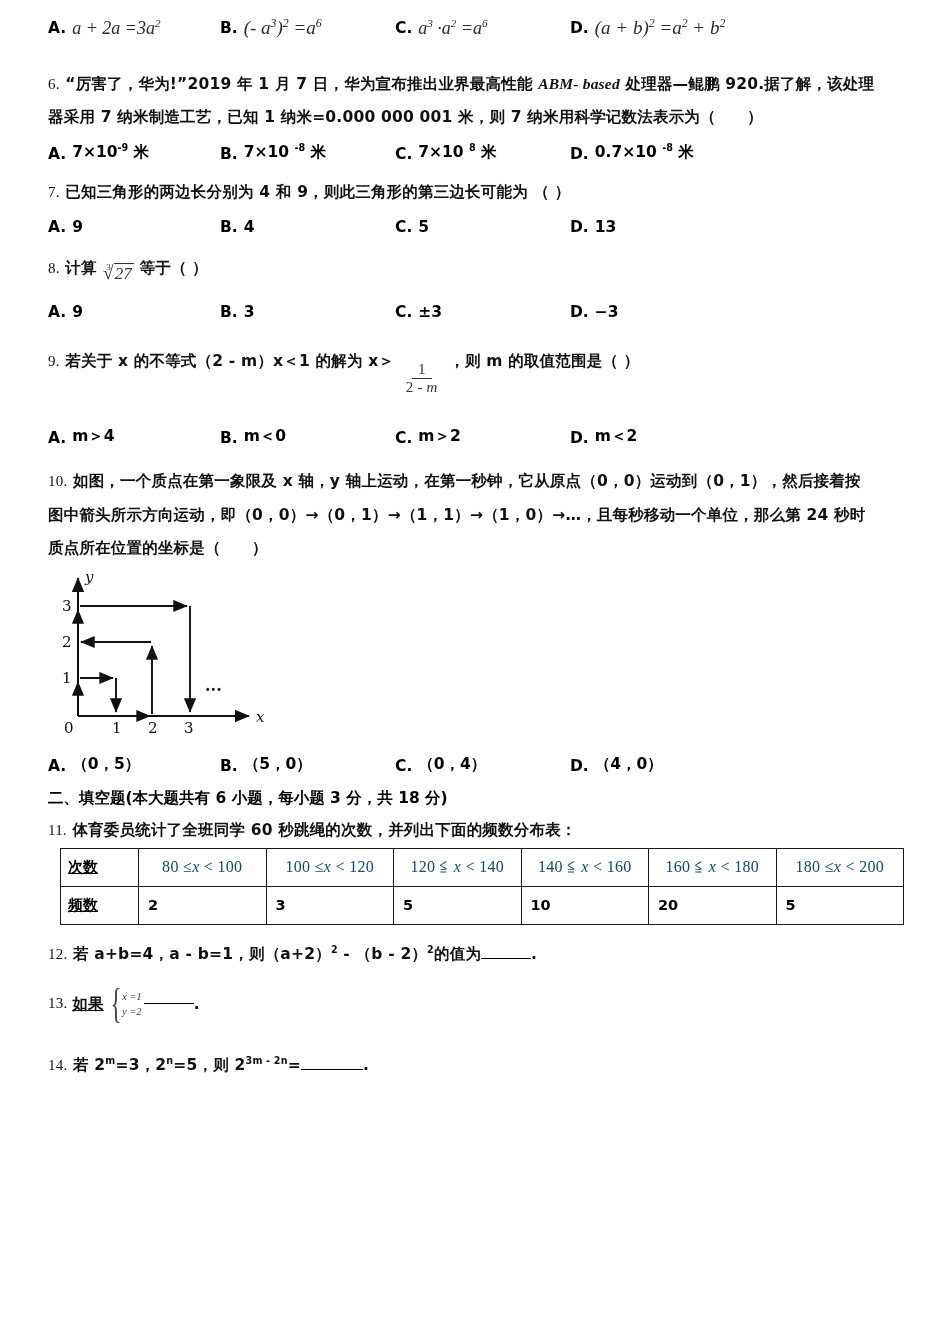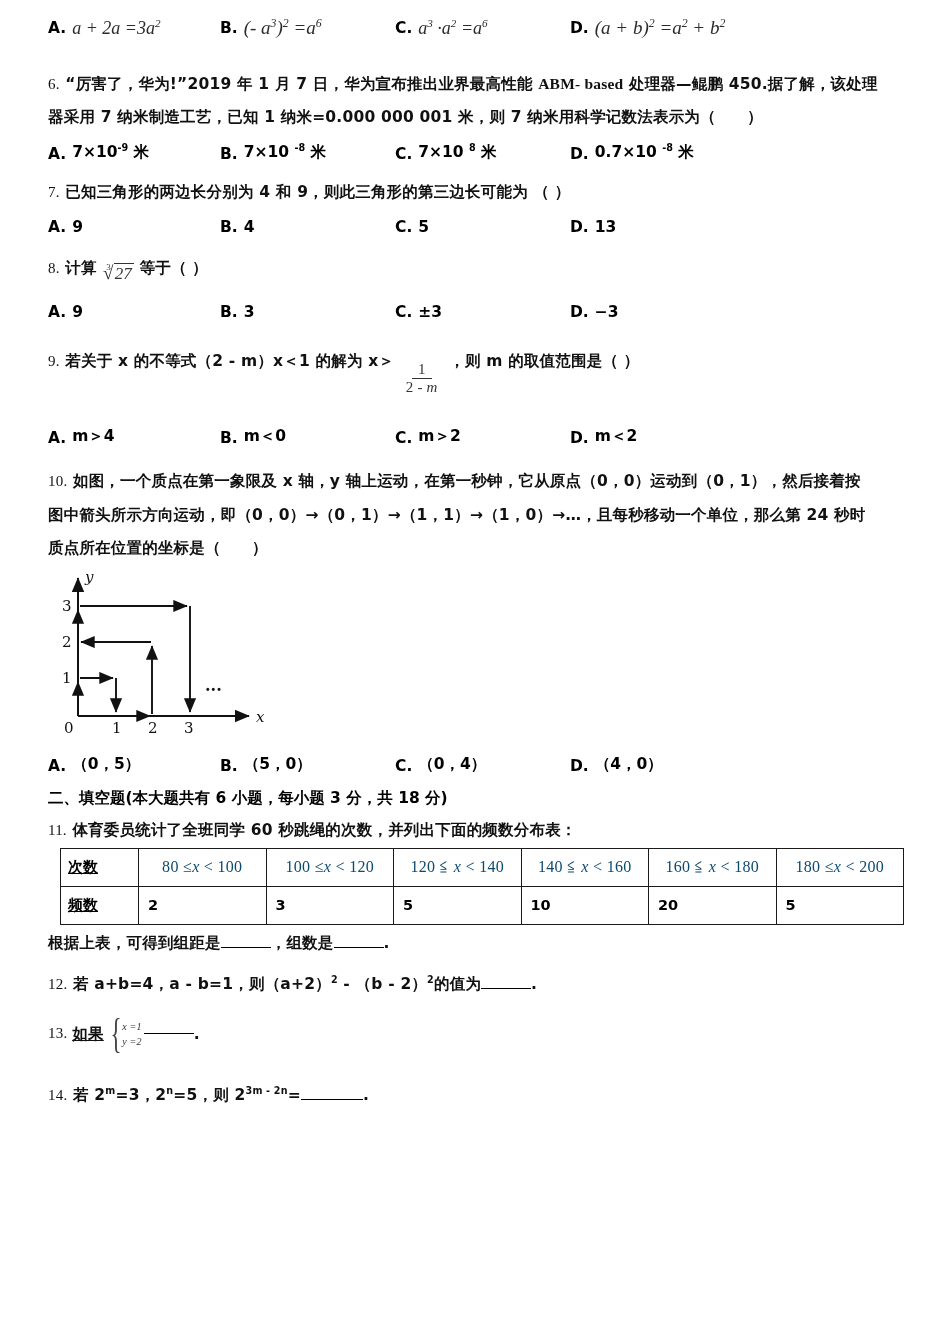--- a/index.html
+++ b/index.html
@@ -34,20 +34,21 @@
     letter-spacing:0.2px;
     color:#111;
   }
   .qnum{
     font-family:"Liberation Serif","DejaVu Serif",serif;
     font-weight:400;
     font-size:15px;
   }
   .mathi{
     font-family:"Liberation Serif","DejaVu Serif",serif;
+    font-style:italic;
     font-weight:400;
     color:#333;
   }
   sup{font-size:0.62em;line-height:0;vertical-align:super;}
 
   
   .optrow{
     display:flex;
     align-items:flex-end;
     margin:0;
@@ -247,21 +248,21 @@
     </div>
   </div>
 
   <div class="gap-md"></div>
 
   <div>
     <div class="qline">
       <span class="qnum">6.</span>
       <span>“厉害了，华为!”2019 年 1 月 7 日，华为宣布推出业界最高性能</span>
       <span class="mathi" style="font-weight:700;color:#111;">ABM- based</span>
-      <span>处理器—鲲鹏 450.据了解，该处理</span>
+      <span>处理器—鲲鹏 920.据了解，该处理</span>
     </div>
     <div class="qline" style="margin-top:9px;">器采用 7 纳米制造工艺，已知 1 纳米=0.000 000 001 米，则 7 纳米用科学记数法表示为（　　）</div>
 
     <div class="optrow" style="margin-top:13px;">
       <div class="opt" style="width:172px;">
         <span class="lbl">A.</span>
         <span class="val"><span>7×10</span><sup>-9</sup>&nbsp;<span>米</span></span>
       </div>
       <div class="opt" style="width:175px;">
         <span class="lbl">B.</span>
@@ -469,23 +470,20 @@
           <td class="count">2</td>
           <td class="count">3</td>
           <td class="count">5</td>
           <td class="count">10</td>
           <td class="count">20</td>
           <td class="count">5</td>
         </tr>
       </tbody>
     </table>
 
-    <div class="qline" style="margin-top:6px;">
-      <span>根据上表，可得到组距是</span><span class="blank b-mid"></span><span>，组数是</span><span class="blank b-mid"></span><span>.</span>
-    </div>
   </div>
 
   <div style="margin-top:17px;">
     <div class="qline">
       <span class="qnum">12.</span>
       <span>若 a+b=4，a - b=1，则（a+2）</span><sup>2</sup><span> - （b - 2）</span><sup>2</sup><span>的值为</span><span class="blank b-mid"></span><span>.</span>
     </div>
   </div>
 
   <div style="margin-top:22px;">

